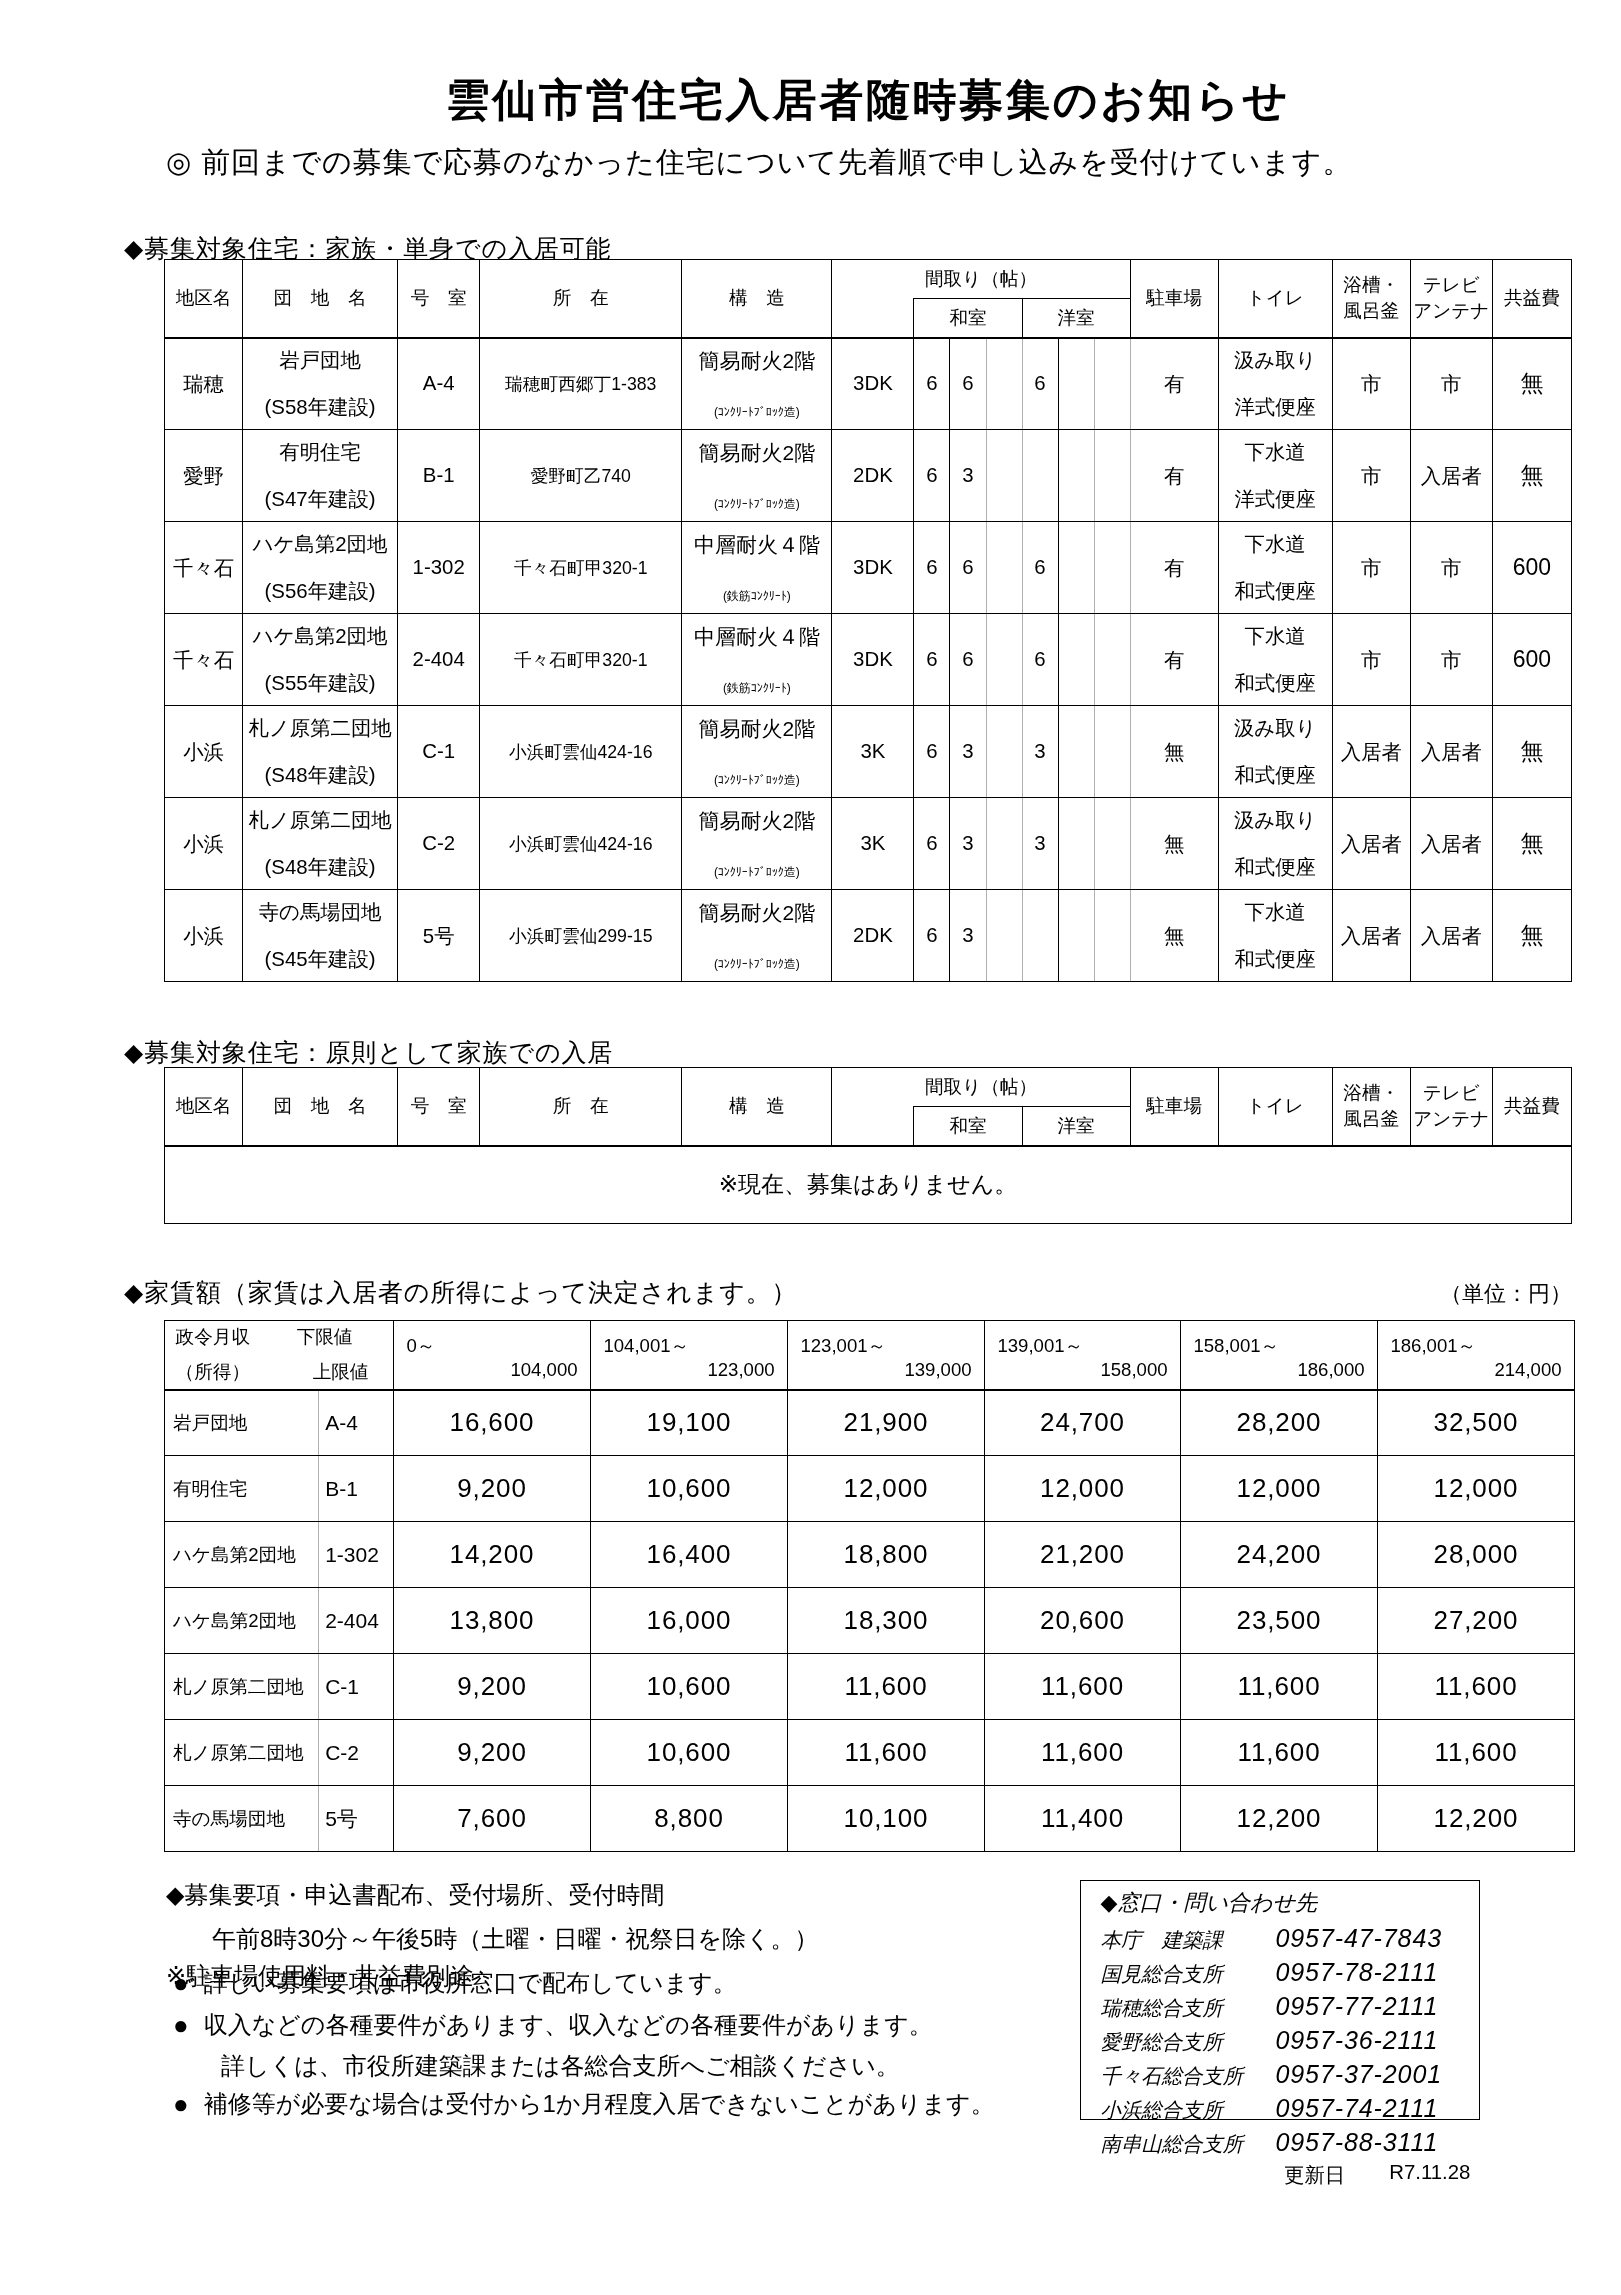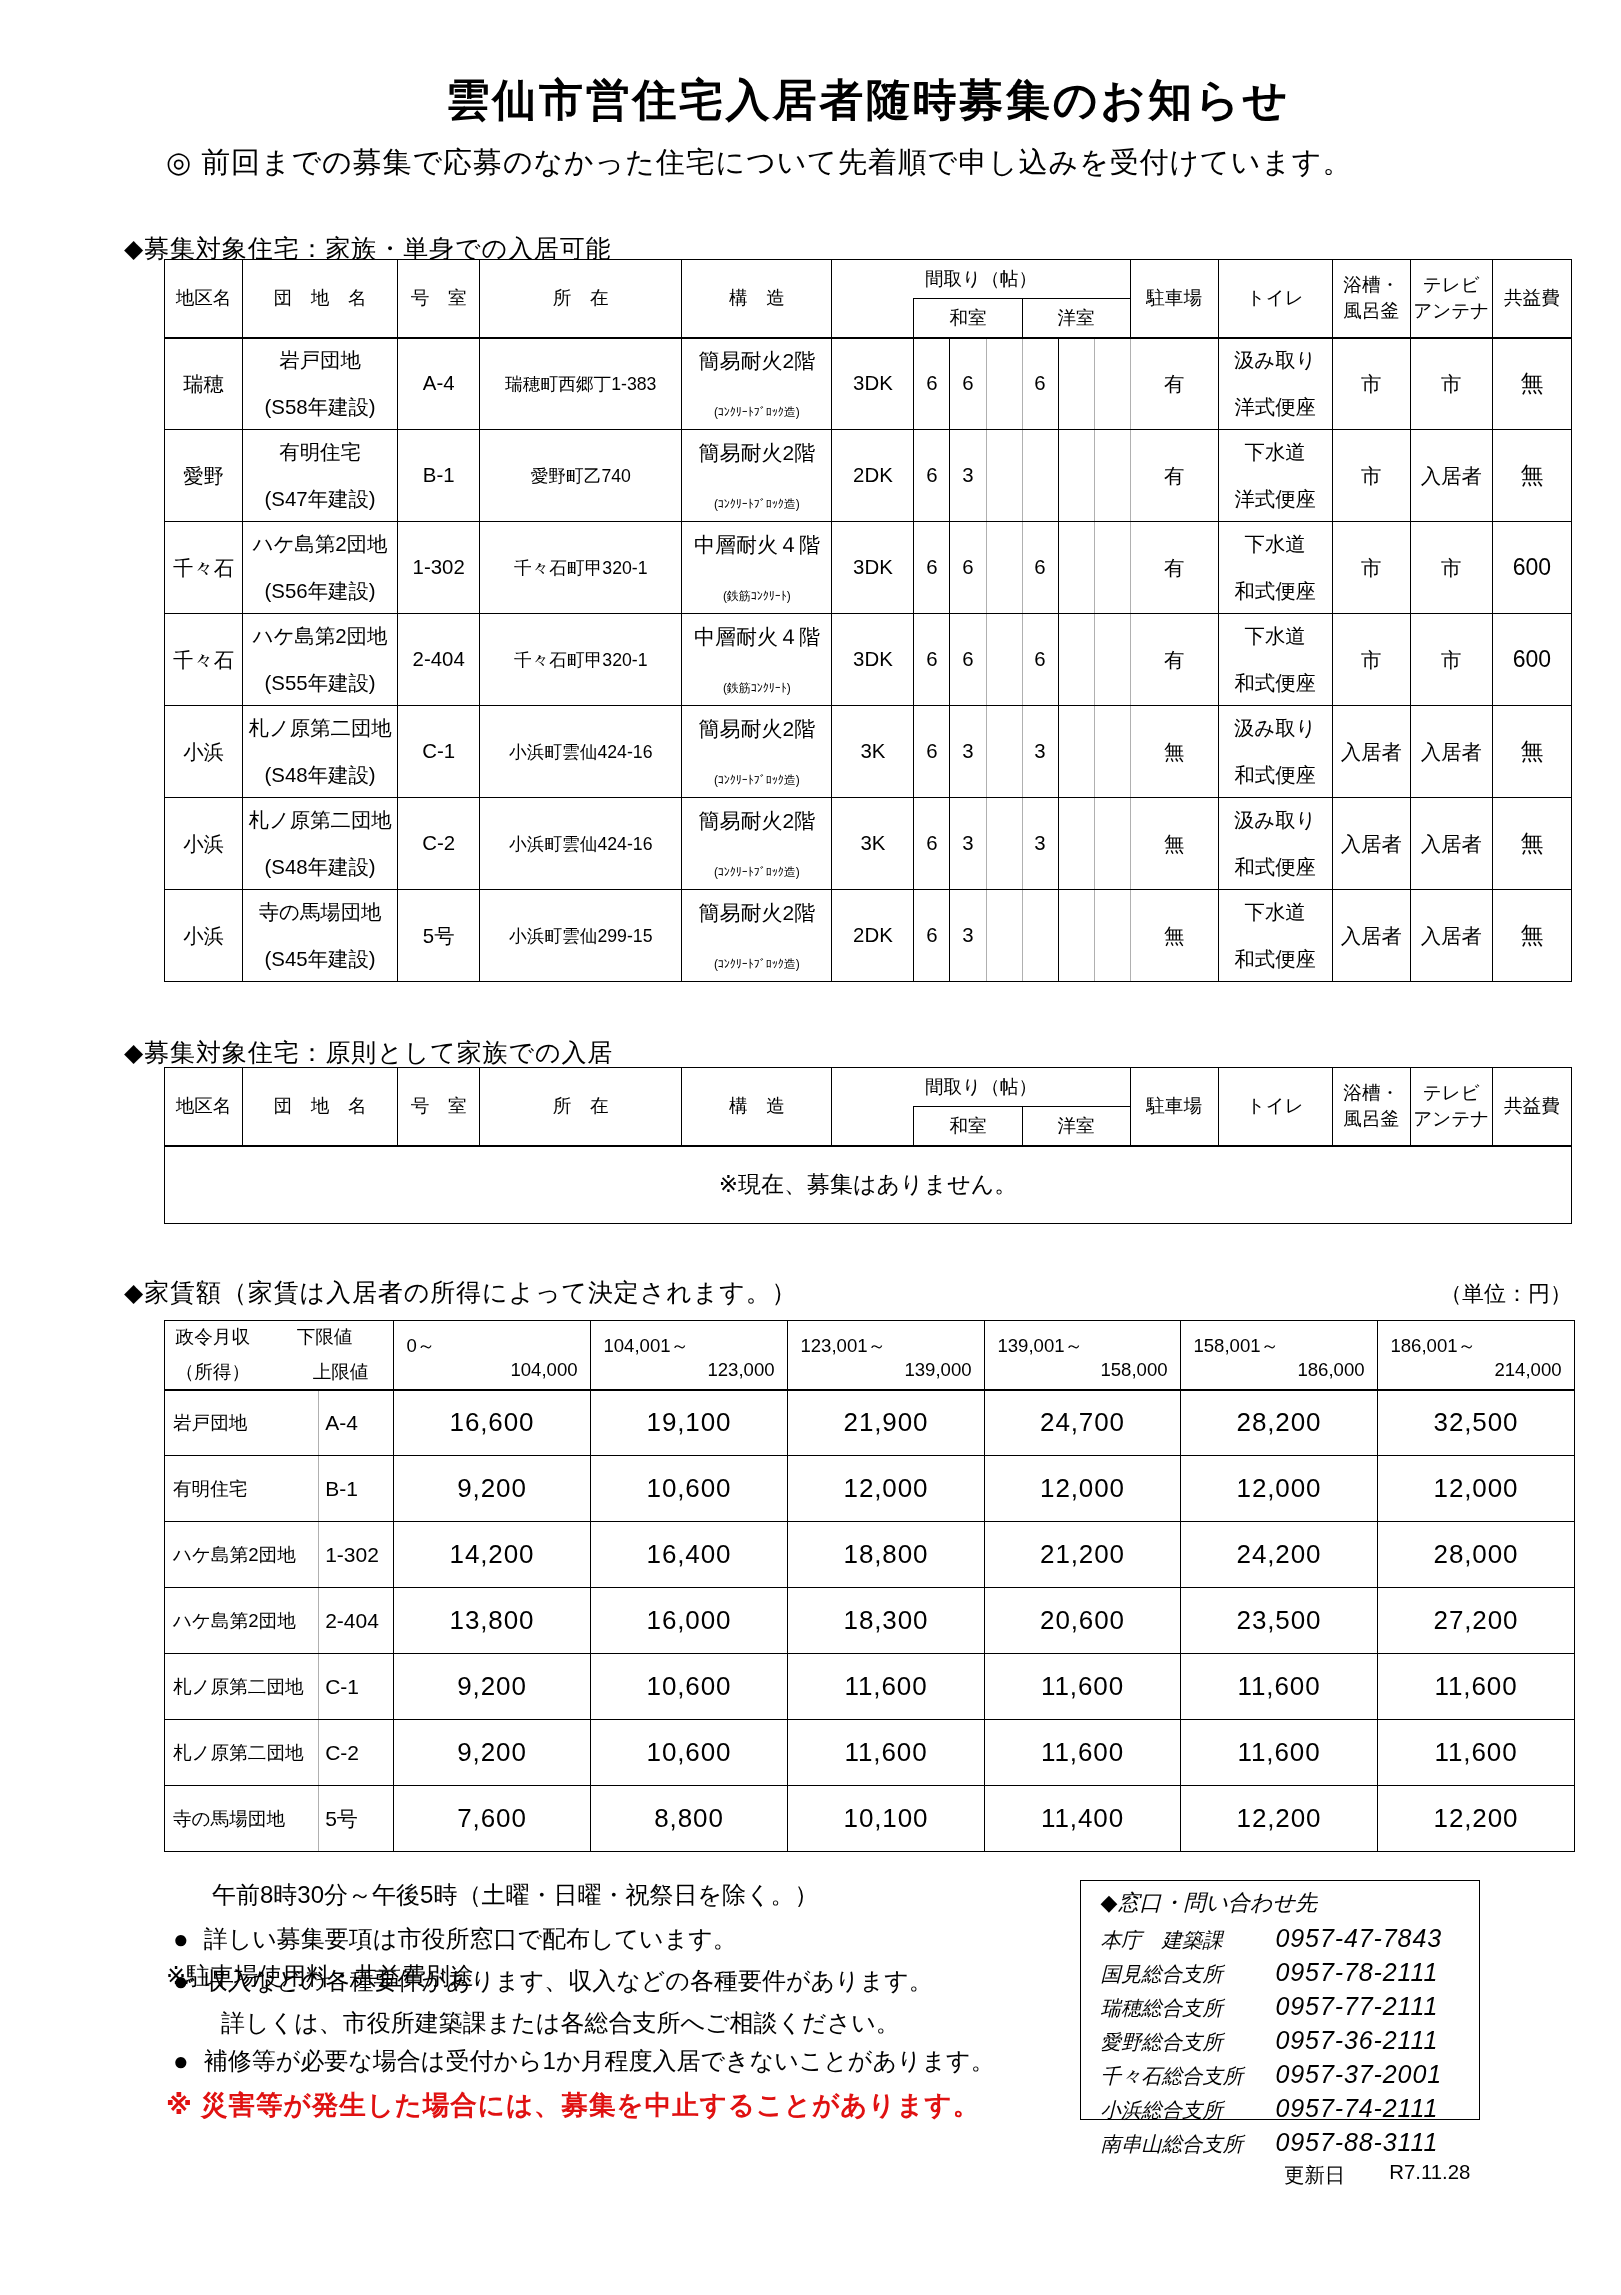--- a/index.html
+++ b/index.html
@@ -580,35 +580,35 @@
     <td class="r-p">11,400</td>
     <td class="r-p">12,200</td>
     <td class="r-p">12,200</td>
   </tr>
 </tbody>
   </table>
 
 <div class="abs rent-note">※駐車場使用料・共益費別途</div>
 
 <div class="abs info">
+  <div class="i-head">◆募集要項・申込書配布、受付場所、受付時間</div>
   <div class="i-sub">午前8時30分～午後5時（土曜・日曜・祝祭日を除く。）</div>
   <div class="i-b">
       <span class="dot">●</span>
       <span>詳しい募集要項は市役所窓口で配布しています。</span>
     </div>
   <div class="i-b">
       <span class="dot">●</span>
       <span>収入などの各種要件があります、収入などの各種要件があります。</span>
     </div>
   <div class="i-cont">詳しくは、市役所建築課または各総合支所へご相談ください。</div>
   <div class="i-b">
       <span class="dot">●</span>
       <span>補修等が必要な場合は受付から1か月程度入居できないことがあります。</span>
     </div>
-  <div class="i-warn">※ 災害等が発生した場合には、募集を中止することがあります。</div>
 </div>
 
 <div class="abs contact">
   <div class="c-head">◆窓口・問い合わせ先</div>
   <div class="c-row">
       <span class="c-nm">本庁　建築課</span>
       <span class="c-tel">0957-47-7843</span>
     </div>
   <div class="c-row">
       <span class="c-nm">国見総合支所</span>

